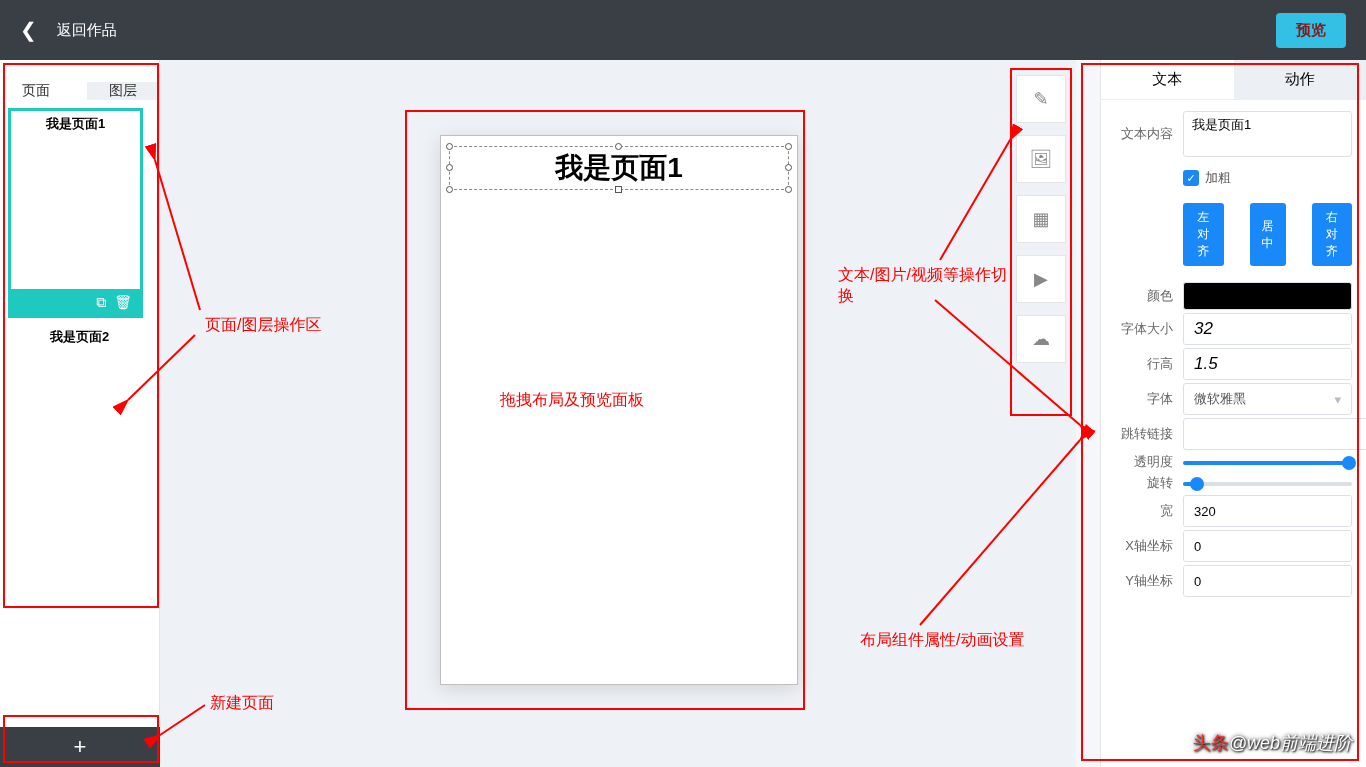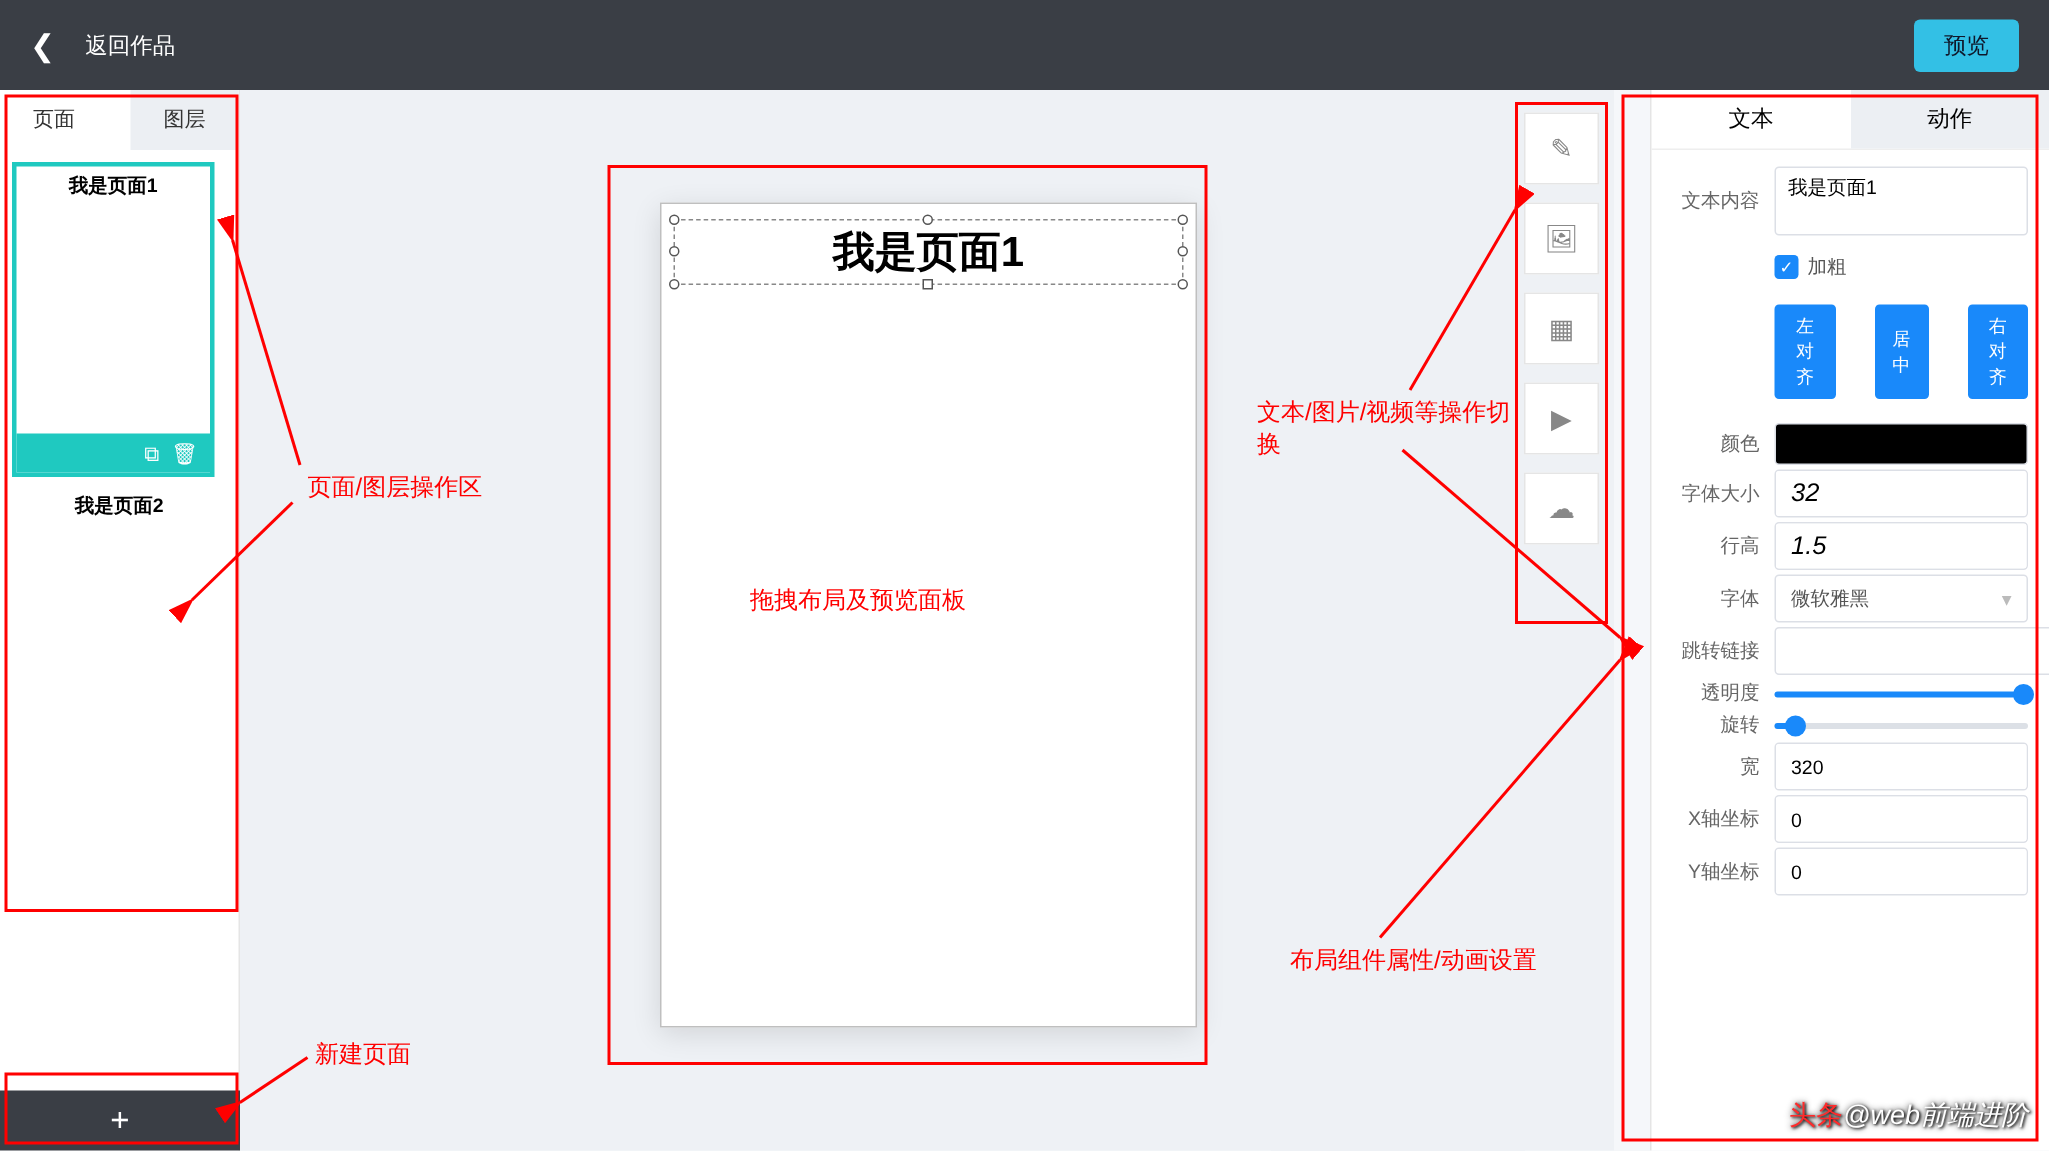--- a/index.html
+++ b/index.html
@@ -2,25 +2,25 @@
 <html><head>
 <meta charset="utf-8">
 <style>
 * { margin: 0; padding: 0; box-sizing: border-box; font-family: "Microsoft YaHei", Arial, sans-serif; }
 html, body { width: 1366px; height: 767px; overflow: hidden; background: #f5f7fa; }
 
 
 .topbar { height: 60px; background: #3a3e45; display: flex; align-items: center; padding: 0 20px; justify-content: space-between; }
 .topbar-left { display: flex; align-items: center; gap: 20px; color: #fff; font-size: 15px; }
 .back-chevron { color: #fff; font-size: 20px; cursor: pointer; }
-.preview-btn { background: #33c0e5; color: #0f172a; border: none; border-radius: 4px; padding: 8px 20px; font-size: 15px; cursor: pointer; }
+.preview-btn { background: #33c0e5; color: #7f1d1d; border: none; border-radius: 4px; padding: 8px 20px; font-size: 15px; cursor: pointer; font-weight: bold; }
 
 
 .left-panel { position: absolute; top: 60px; left: 0; width: 160px; height: 707px; background: #fff; border-right: 1px solid #e5e5e5; }
-.left-tabs { display: flex; height: 40px; }
+.left-tabs { display: flex; height: 40px; align-items: flex-end; }
 .left-tab { flex: 1; display: flex; align-items: center; justify-content: center; font-size: 14px; cursor: pointer; color: #333; }
 .left-tab.active { background: #fff; }
 .left-tab.inactive { background: #eceff3; margin-left: 15px; }
 .page-list { padding: 8px; height: 580px; overflow: auto; }
 .page-item { margin-bottom: 10px; }
 .page-thumb { width: 135px; height: 210px; border: 2px solid #ddd; background: #fff; position: relative; }
 .page-thumb.selected { border: 3px solid #1fc9c0; }
 .page-thumb-title { text-align: center; font-weight: bold; font-size: 13px; padding: 4px 0; }
 .page-thumb-footer { position: absolute; bottom: 0; left: 0; right: 0; height: 26px; background: #1fc9c0; display: flex; align-items: center; justify-content: flex-end; gap: 8px; padding: 0 8px; }
 .page-thumb-footer .ic { color: #fff; font-size: 14px; cursor: pointer; }

